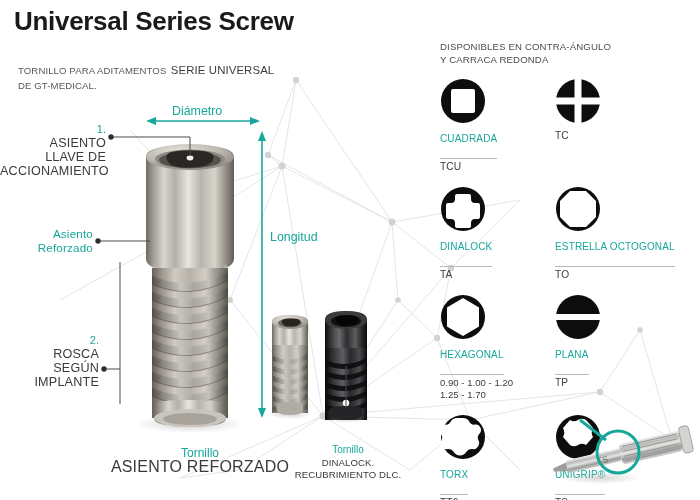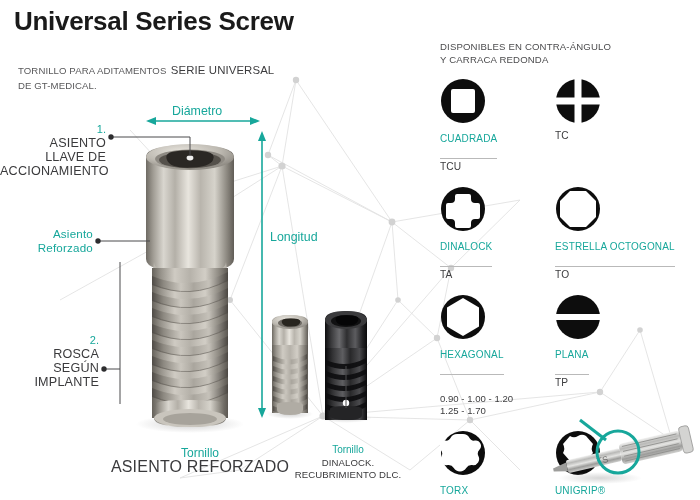--- a/index.html
+++ b/index.html
@@ -40,21 +40,21 @@
   .drive-row { display: flex; }
   .drive-cell { width: 110px; position: relative; }
   .drive-cell.c2 { margin-left: 5px; }
   .drive-ico { width: 46px; height: 46px; position: relative; }
   .drive-name {
     font-size: 10px; color: #17a79b; letter-spacing: 0.15px;
     display: inline-block; border-bottom: 1.6px solid #b9b9b9;
     padding-bottom: 14px; margin-top: 5px; white-space: nowrap;
   }
   .drive-code { font-size: 10.2px; color: #3c3c3e; margin-top: 2px; letter-spacing: 0.1px; }
-  .drive-sizes { font-size: 9.6px; color: #3c3c3e; line-height: 11.5px; margin-top: 18px; }
+  .drive-sizes { font-size: 9.6px; color: #3c3c3e; line-height: 11.5px; margin-top: 2px; }
 
   
   .callout { position: absolute; z-index: 7; text-align: right; line-height: 14px; }
   .callout .num { font-size: 11px; color: #17a79b; }
   .callout .big { font-size: 12.6px; color: #3a3a3c; letter-spacing: 0.2px; white-space: nowrap; }
   .callout .teal { font-size: 11.6px; color: #17a79b; letter-spacing: 0.2px; white-space: nowrap; }
 
   .cap-center { position: absolute; z-index: 7; text-align: center; line-height: 14px; }
   .cap-center .teal { font-size: 12px; color: #17a79b; }
   .cap-center .dark { font-size: 16px; color: #3a3a3c; letter-spacing: 0.2px; white-space: nowrap; }

